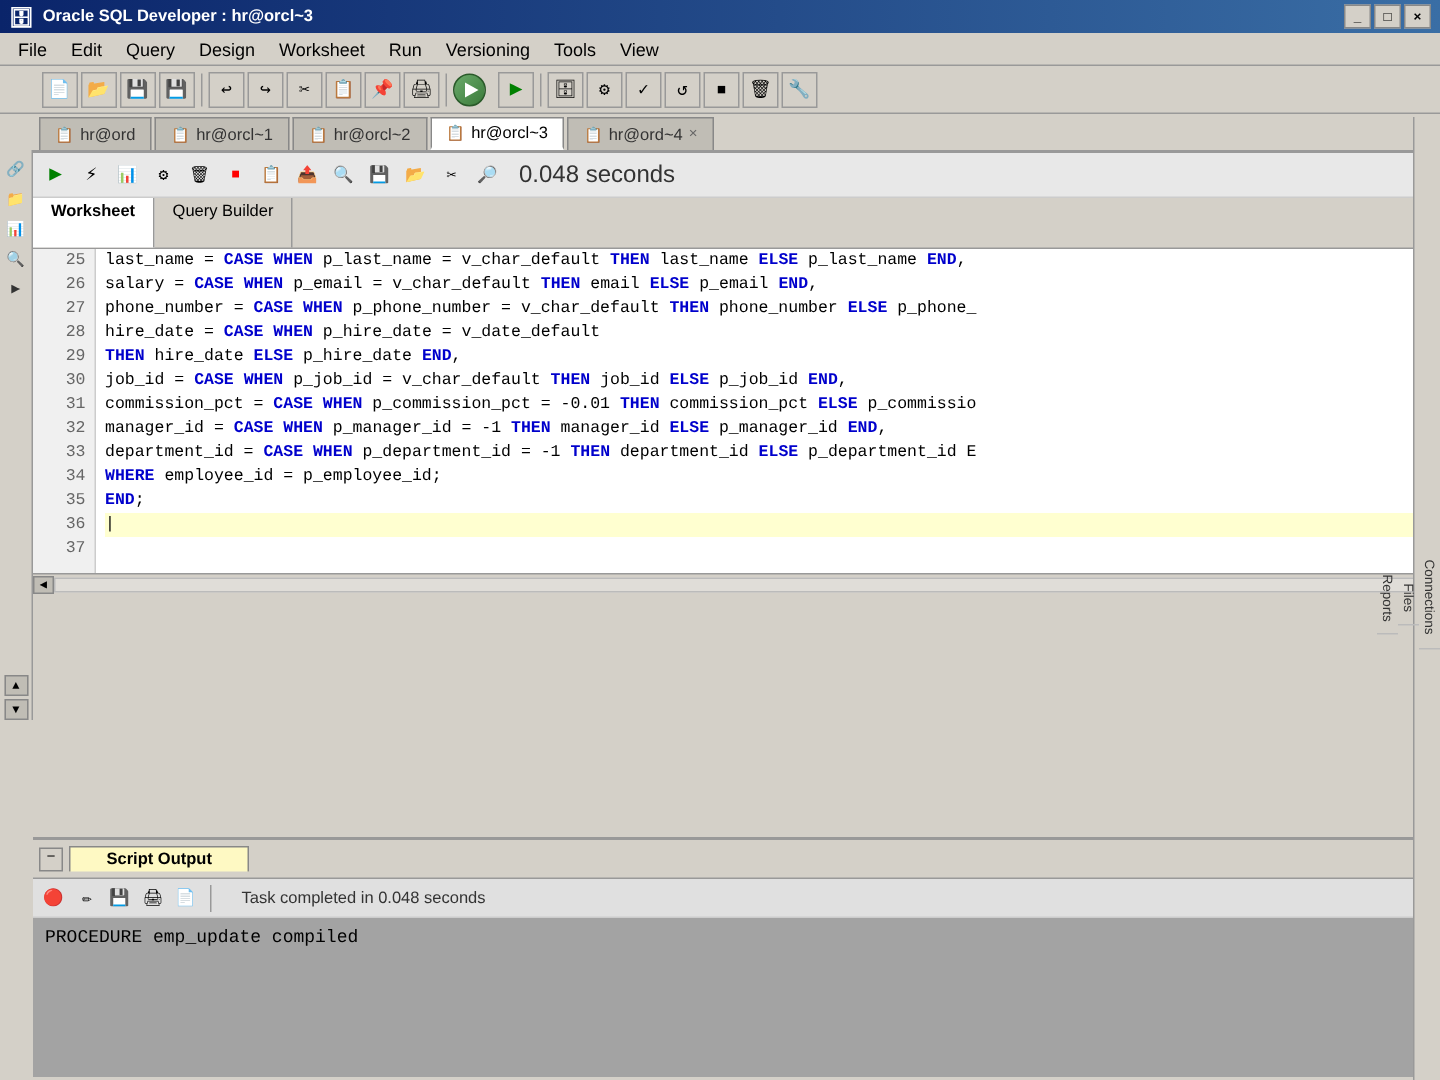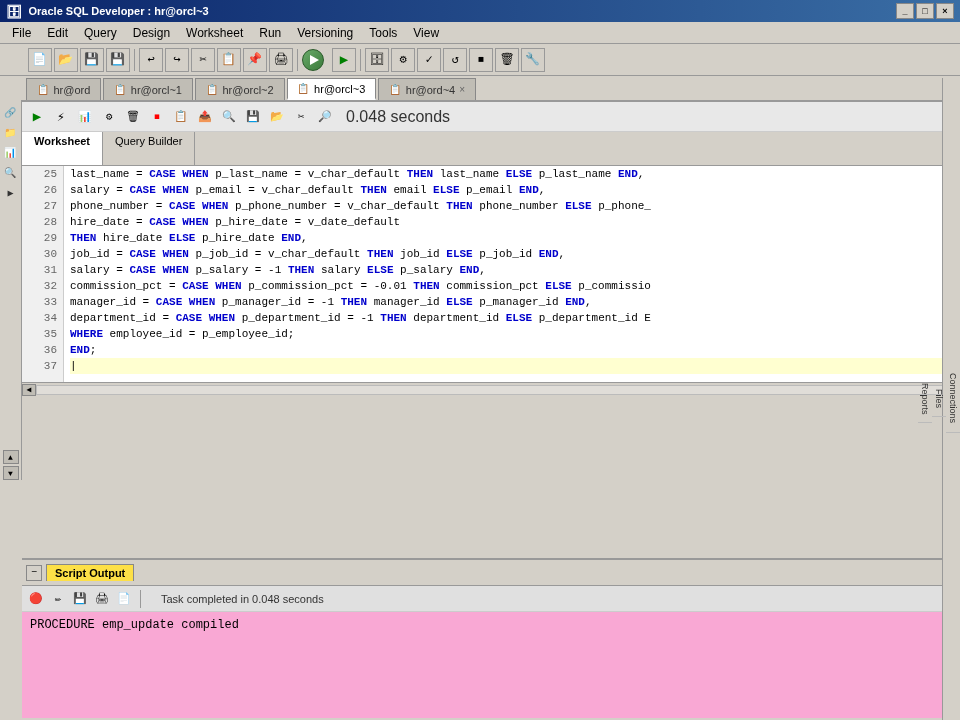--- a/index.html
+++ b/index.html
@@ -284,22 +284,22 @@
       display: flex;
       align-items: center;
       padding: 0 4px;
       gap: 4px;
       border-bottom: 1px solid #999;
     }
     .so-tab-label {
       font-family: Arial, sans-serif;
       font-size: 11px;
       font-weight: bold;
-      padding: 2px 8px;
-      background: #fde047;
+      padding: 2px 24px;
+      background: #fef9c3;
       border: 1px solid #888;
       border-bottom: none;
     }
     #output-toolbar {
       height: 26px;
       background: #e0e0e0;
       display: flex;
       align-items: center;
       padding: 0 4px;
       gap: 2px;
@@ -315,21 +315,21 @@
       cursor: pointer;
       border: 1px solid transparent;
     }
     .out-status {
       font-family: Arial, sans-serif;
       font-size: 11px;
       color: #333;
       margin-left: 14px;
     }
     #output-content {
-      background: #f9a8d4;
+      background: #a3a3a3;
       padding: 6px 8px;
       font-family: 'Courier New', monospace;
       font-size: 12px;
       color: black;
       height: calc(100% - 52px);
       overflow: hidden;
     }
 
     
     #right-sidebar {
@@ -530,23 +530,20 @@
         </div>
 
         <div class="code-line">
           <span class="plain">        </span><span class="kw">THEN</span><span class="plain"> hire_date </span><span class="kw">ELSE</span><span class="plain"> p_hire_date </span><span class="kw">END</span><span class="plain">,</span>
         </div>
 
         <div class="code-line">
           <span class="plain">    job_id = </span><span class="kw">CASE WHEN</span><span class="plain"> p_job_id = v_char_default </span><span class="kw">THEN</span><span class="plain"> job_id </span><span class="kw">ELSE</span><span class="plain"> p_job_id </span><span class="kw">END</span><span class="plain">,</span>
         </div>
 
-        <div class="code-line">
-          <span class="plain">    salary = </span><span class="kw">CASE WHEN</span><span class="plain"> p_salary = -1 </span><span class="kw">THEN</span><span class="plain"> salary </span><span class="kw">ELSE</span><span class="plain"> p_salary </span><span class="kw">END</span><span class="plain">,</span>
-        </div>
 
         <div class="code-line">
           <span class="plain">    commission_pct = </span><span class="kw">CASE WHEN</span><span class="plain"> p_commission_pct = -0.01 </span><span class="kw">THEN</span><span class="plain"> commission_pct </span><span class="kw">ELSE</span><span class="plain"> p_commissio</span>
         </div>
 
         <div class="code-line">
           <span class="plain">    manager_id = </span><span class="kw">CASE WHEN</span><span class="plain"> p_manager_id = -1 </span><span class="kw">THEN</span><span class="plain"> manager_id </span><span class="kw">ELSE</span><span class="plain"> p_manager_id </span><span class="kw">END</span><span class="plain">,</span>
         </div>
 
         <div class="code-line">

